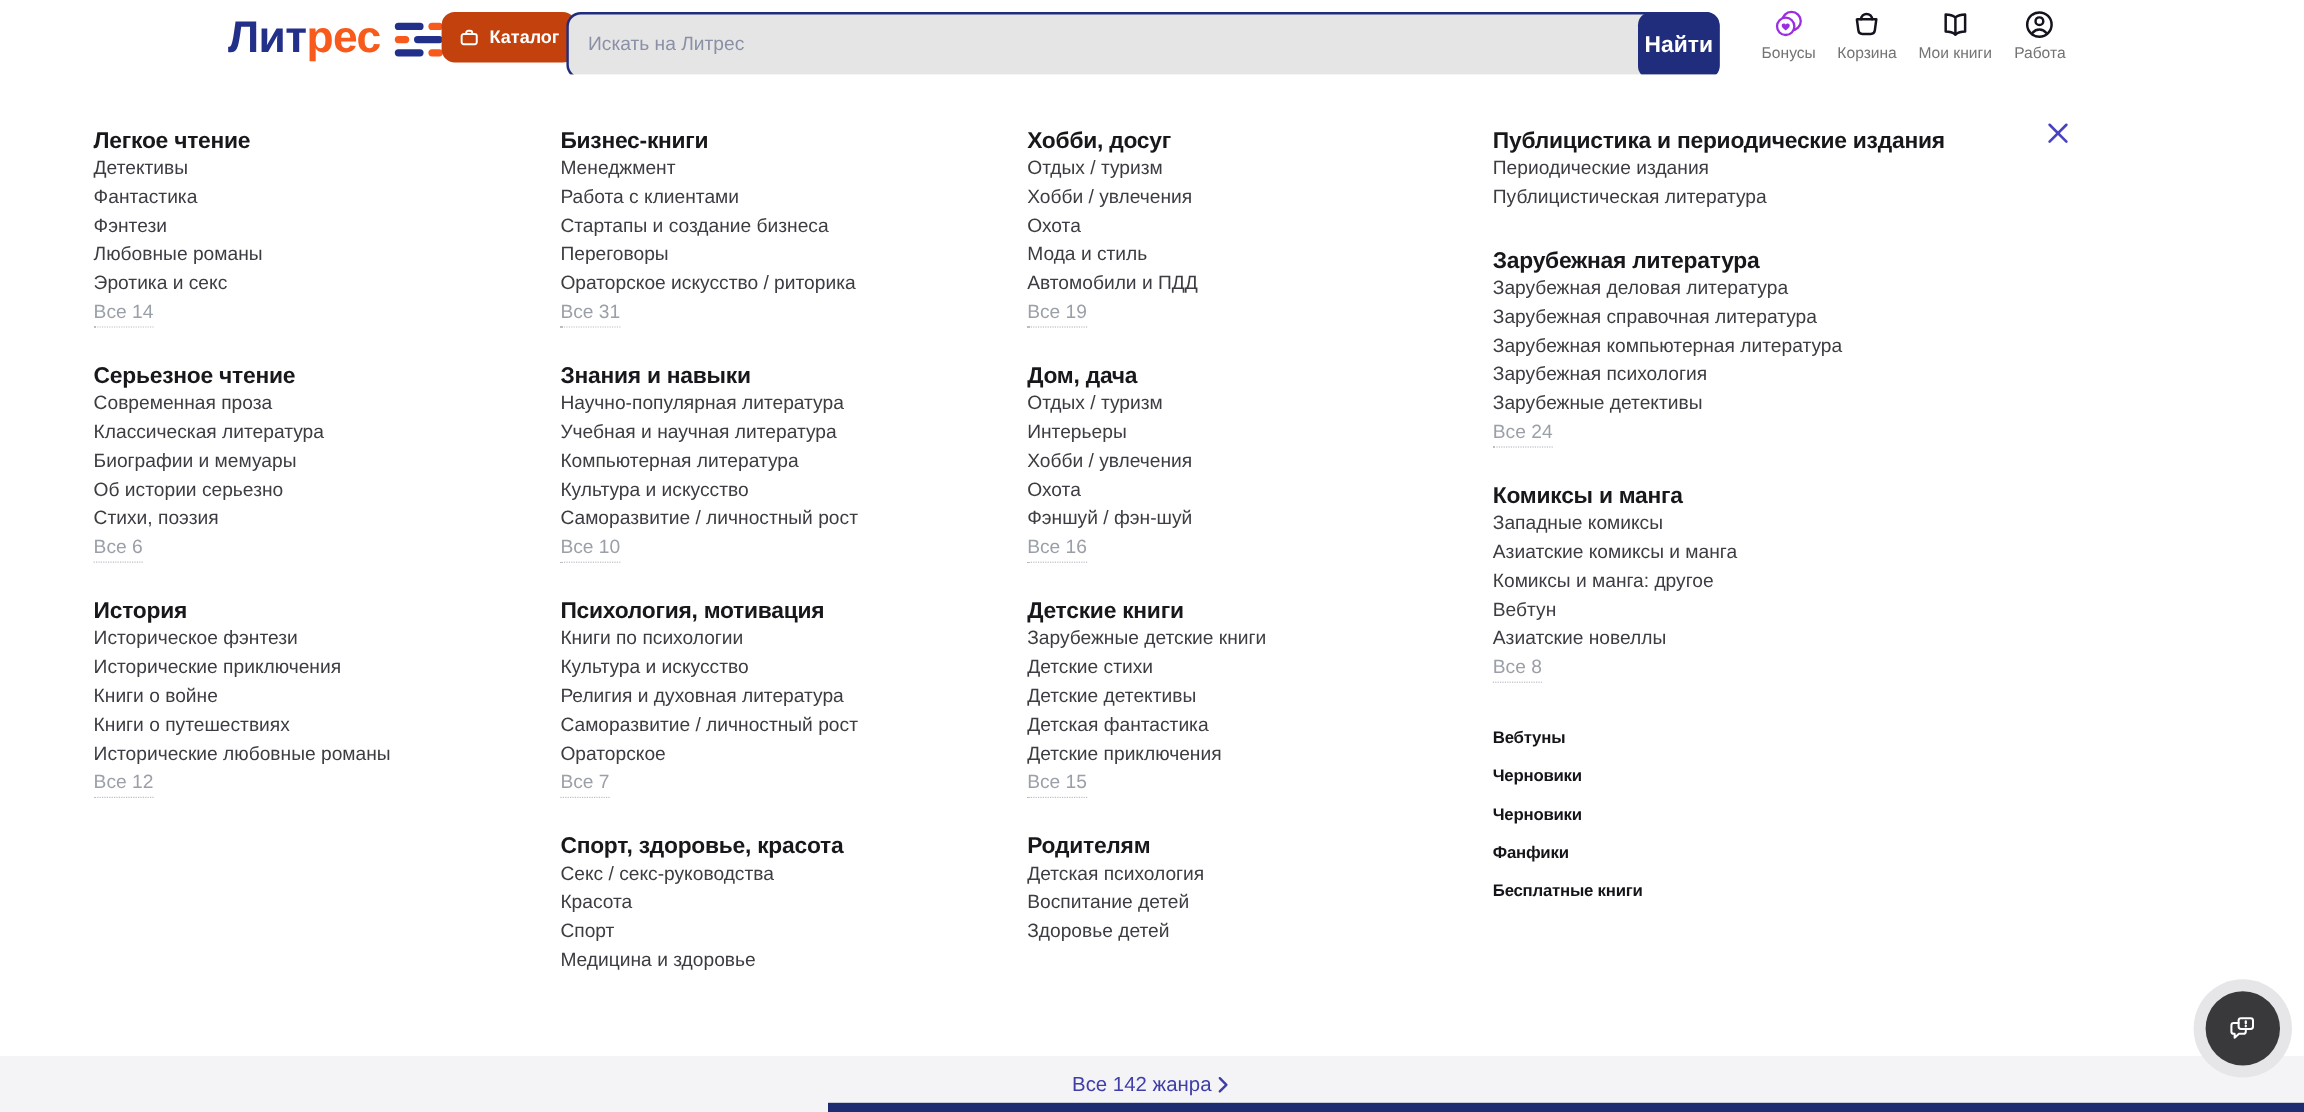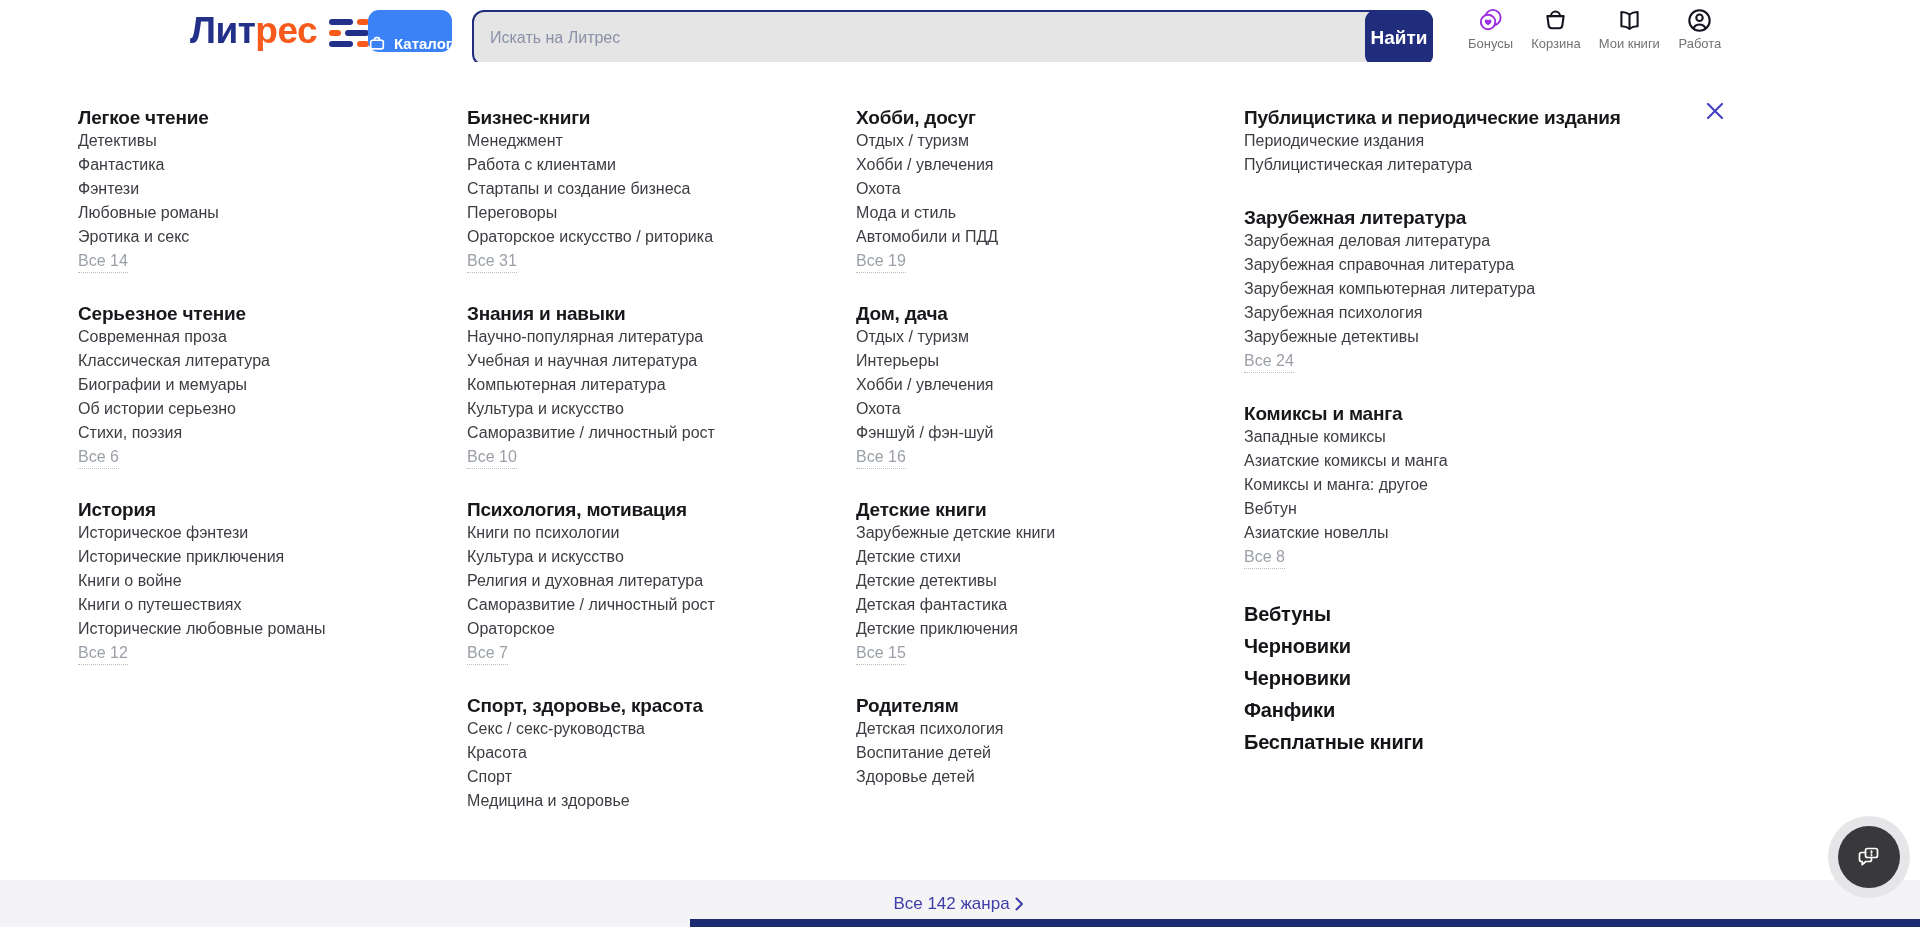--- a/index.html
+++ b/index.html
@@ -19,22 +19,22 @@
   .logo { position: absolute; left: 190px; top: 13px; display: flex; align-items: center; cursor: pointer; }
   .logo-text { font-size: 37px; font-weight: 700; letter-spacing: -0.5px; line-height: 36px; }
   .logo-blue { color: #22308a; }
   .logo-orange { color: #f75a1a; }
   .logo-burger { margin-left: 12px; display: flex; flex-direction: column; gap: 5px; padding-top: 4px; }
   .logo-burger .row { display: flex; gap: 4px; }
   .logo-burger i { display: block; height: 6px; border-radius: 3px; }
 
   .catalog-btn {
     position: absolute; left: 368px; top: 10px; height: 42px;
-    background: #3b82f6; color: #fff; border: none; border-radius: 11px;
-    display: flex; align-items: flex-end; gap: 8px; padding: 0 0;
+    background: #c2410c; color: #fff; border: none; border-radius: 11px;
+    display: flex; align-items: center; gap: 8px; padding: 0 14px;
     font-family: "Liberation Sans", sans-serif;
     font-size: 15px; font-weight: 700; cursor: pointer;
   }
 
   .search-wrap {
     position: absolute; left: 472px; top: 10px; width: 961px; height: 56px;
     border: 2px solid #202c7c; border-radius: 12px; background: #e5e5e5;
   }
   .search-input {
     width: 100%; height: 100%; border: none; outline: none; background: transparent;
@@ -71,21 +71,21 @@
   }
   .menu-item {
     display: block; font-size: 16px; line-height: 24px; color: #3c3c42;
     text-decoration: none; cursor: pointer;
   }
   .menu-all {
     display: inline-block; font-size: 16px; line-height: 23px; color: #9ba0a8;
     border-bottom: 1px dotted #b9bdc4; text-decoration: none; cursor: pointer;
   }
   .menu-standalone {
-    display: block; font-size: 20px; font-weight: 700; color: #141419;
+    display: block; font-size: 14px; font-weight: 700; color: #141419;
     line-height: 32px; text-decoration: none; cursor: pointer; letter-spacing: -0.2px;
   }
   .menu-close {
     position: absolute; left: 1702px; top: 99px; width: 26px; height: 26px;
     background: transparent; border: none; cursor: pointer; padding: 0;
   }
 
   
   .genres-bar {
     position: absolute; left: 0; right: 0; bottom: 0; height: 47px;

